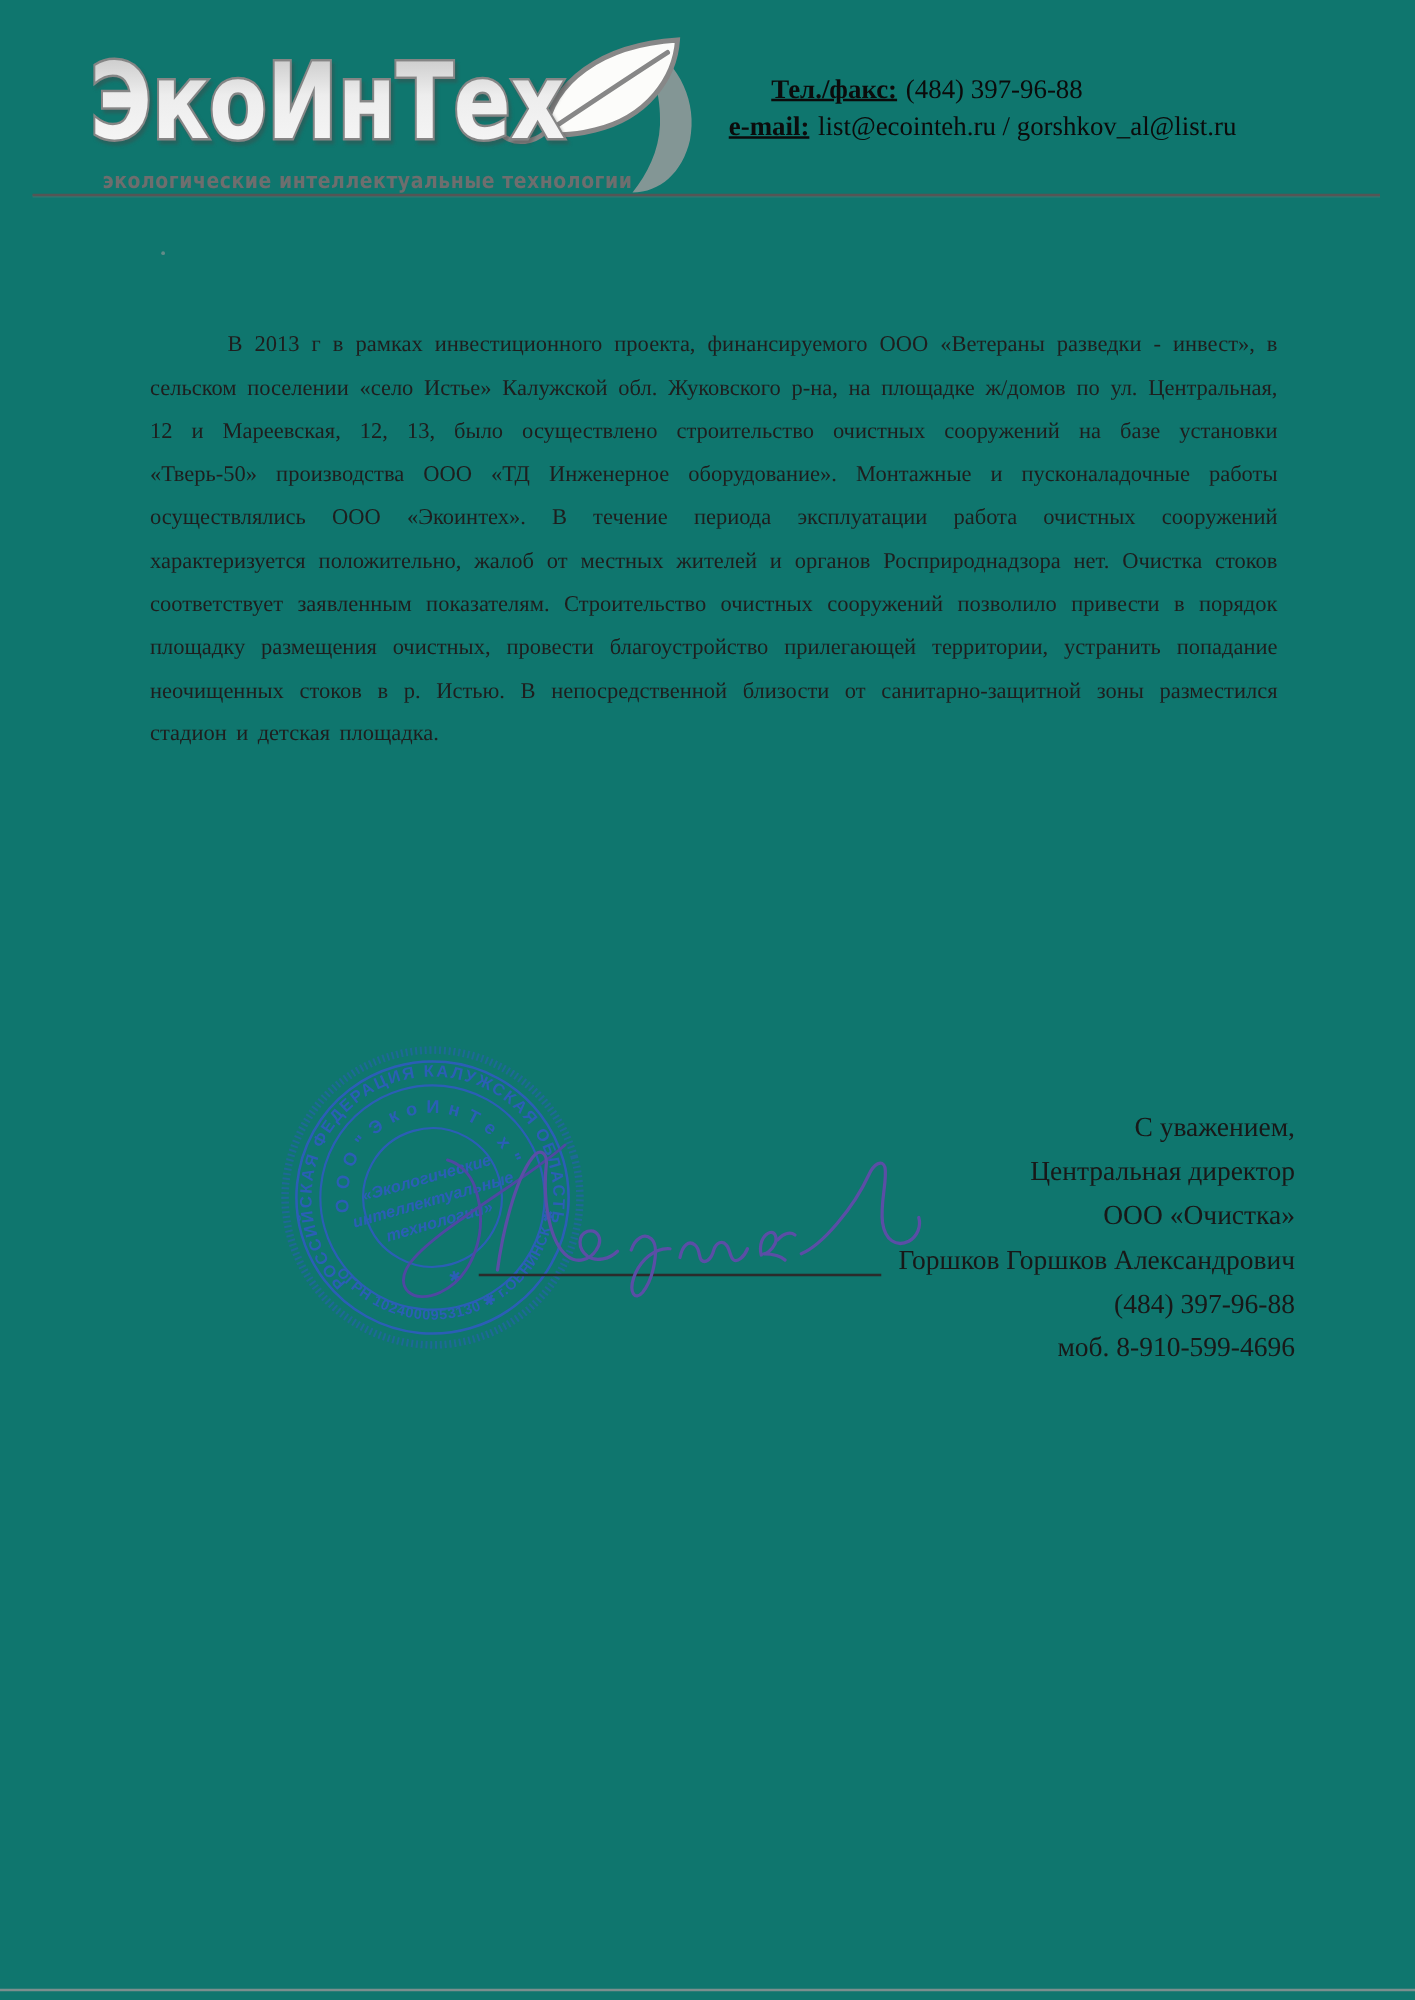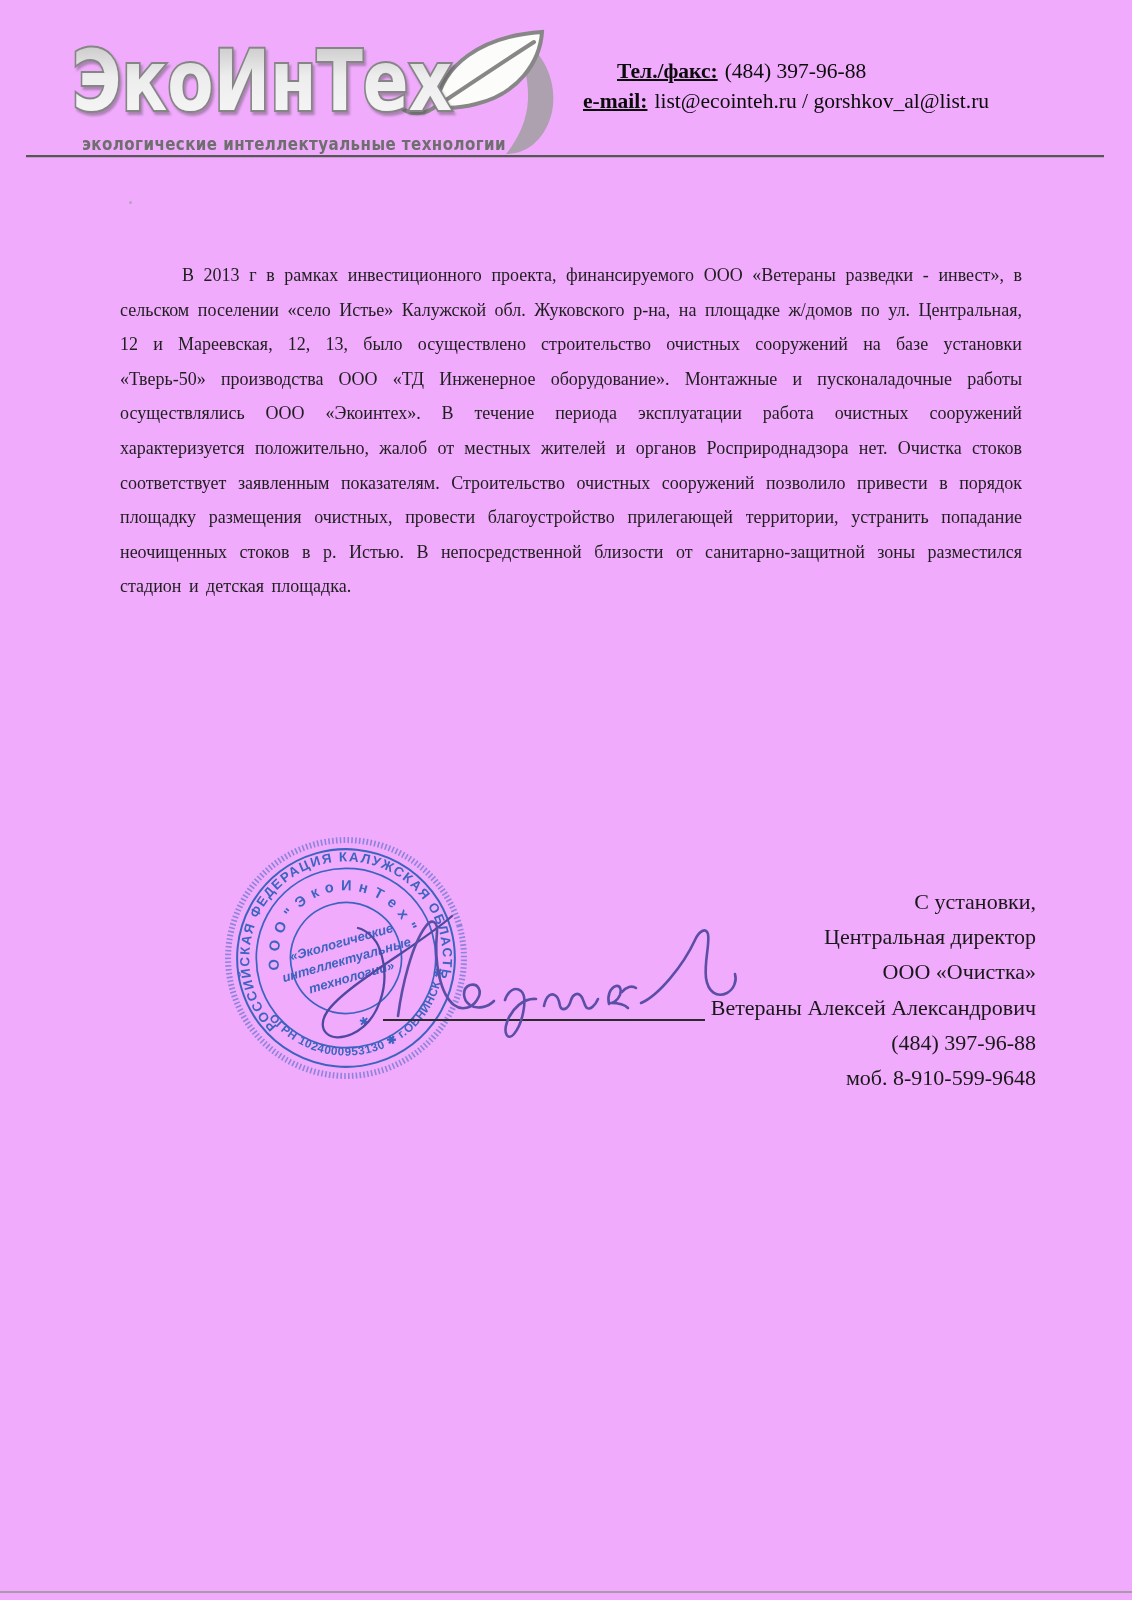--- a/index.html
+++ b/index.html
@@ -1,19 +1,19 @@
 <!DOCTYPE html>
 <html><head>
 <meta charset="utf-8">
 <style>
   * { margin:0; padding:0; box-sizing:border-box; }
   html,body { background:#e8e8e6; }
   .page {
     position:relative; width:1132px; height:1600px; margin:0 auto;
-    background:#f0abfc; overflow:hidden;
+    background:#0f766e; overflow:hidden;
     font-family:"Liberation Serif", serif; color:#1c1c1c;
   }
   
   .logo-svg { position:absolute; left:66px; top:24px; width:560px; height:136px; }
   .brand-text {
     font-family:"DejaVu Sans", sans-serif; font-weight:bold;
     fill:url(#metal); stroke:#858585; stroke-width:4; paint-order:stroke;
     filter:drop-shadow(2.5px 3px 1.2px rgba(70,70,70,0.4));
   }
   .tagline-text {
@@ -112,26 +112,26 @@
     <text class="t-outer"><textPath href="#arcTopOuter" startOffset="50%" text-anchor="middle">РОССИЙСКАЯ ФЕДЕРАЦИЯ КАЛУЖСКАЯ ОБЛАСТЬ</textPath></text>
     <text class="t-bottom"><textPath href="#arcBotOuter" startOffset="50%" text-anchor="middle">ОГРН 1024000953130 ✱ г.ОБНИНСК ✱</textPath></text>
     <text class="t-company"><textPath href="#arcTopInner" startOffset="50%" text-anchor="middle">О О О  " Э к о И н Т е х "</textPath></text>
     <text class="t-star"><textPath href="#arcBotInner" startOffset="50%" text-anchor="middle">✱</textPath></text>
     <text class="t-center" x="0" y="-12">«Экологические</text>
     <text class="t-center" x="0" y="6">интеллектуальные</text>
     <text class="t-center" x="0" y="24">технологии»</text>
   </svg>
 
   <div class="signoff">
-    <div>С установки,</div>
+    <div>С уважением,</div>
     <div>Центральная директор</div>
     <div>ООО «Очистка»</div>
-    <div>Ветераны Алексей Александрович</div>
+    <div>Горшков Горшков Александрович</div>
     <div>(484) 397-96-88</div>
-    <div>моб. 8-910-599-9648</div>
+    <div>моб. 8-910-599-4696</div>
   </div>
 
   <div class="sig-line"></div>
 
   <svg class="sig-svg" viewBox="280 868 470 192">
     <path class="loop" d="M 452 916 C 420 945 345 985 327 1012 C 315 1030 330 1044 352 1034 C 378 1022 392 985 380 950 C 376 938 366 930 358 928"></path>
     <path d="M 398 1016 C 402 986 412 944 426 926 C 432 918 438 922 437 932 C 434 962 440 994 454 1005 C 462 1011 472 1008 477 1000 C 483 991 478 983 470 985 C 462 988 462 999 470 1005 C 477 1010 488 1007 494 1001"></path>
     <path d="M 505 1000 C 508 991 515 986 521 991 C 528 997 523 1023 514 1034 C 508 1041 503 1034 507 1022 C 512 1008 524 998 536 999"></path>
     <path d="M 544 1006 C 546 996 551 992 556 996 C 560 999 559 1006 561 1008 C 564 1011 569 1008 571 1000 C 573 994 578 992 581 996 C 584 999 584 1006 587 1008 C 590 1010 595 1006 598 999"></path>
     <path d="M 609 1004 C 607 996 610 988 616 986 C 620 985 622 990 620 995 C 617 1001 613 1003 611 1003 C 616 1003 624 1004 628 1008"></path>

